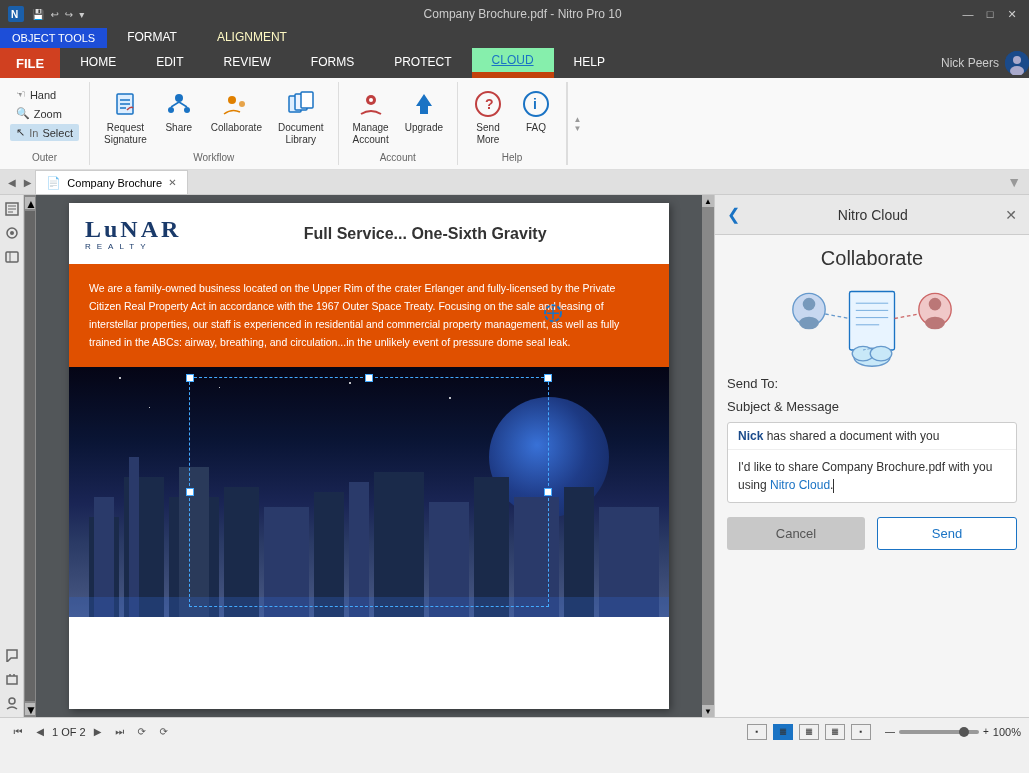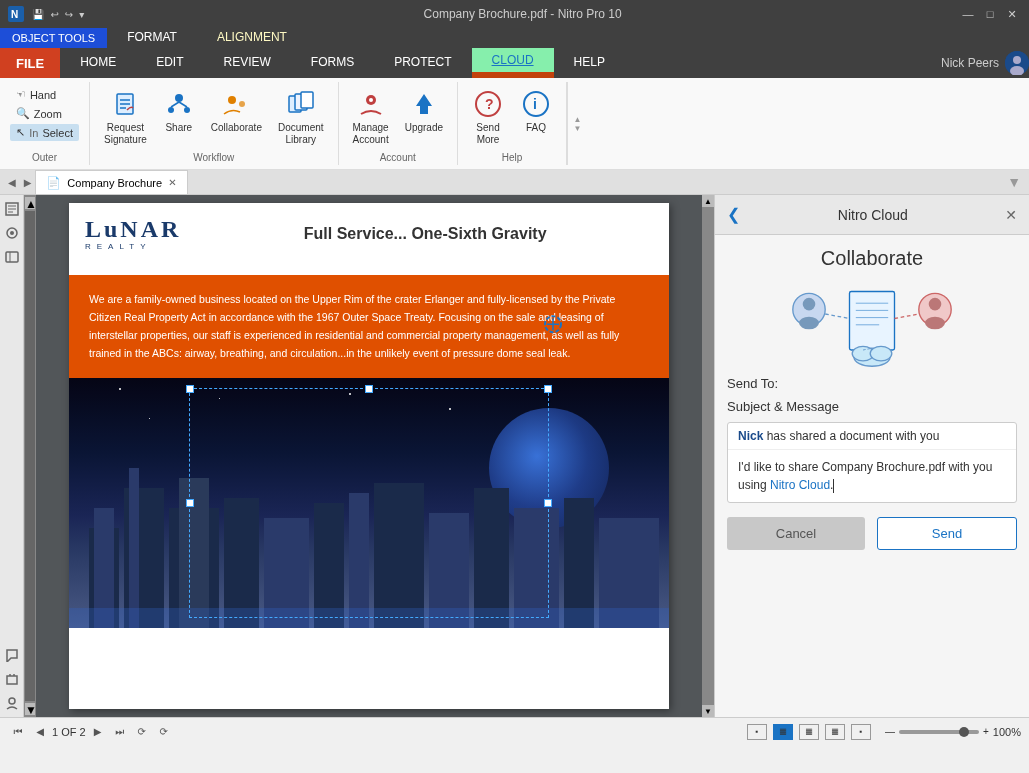--- a/index.html
+++ b/index.html
@@ -558,21 +558,21 @@
           <div style="position:absolute;left:0;top:0;bottom:0;width:12px;background:#888;z-index:10;display:flex;flex-direction:column;align-items:center;">
             <div style="width:10px;height:12px;background:#bbb;margin-top:2px;cursor:pointer;">▲</div>
             <div style="width:10px;flex:1;background:#666;margin:2px 0;"></div>
             <div style="width:10px;height:12px;background:#bbb;margin-bottom:2px;cursor:pointer;">▼</div>
           </div>
 
           <div style="margin-left:12px;height:100%;display:flex;">
 
             <div style="width:600px;background:#fff;margin:8px auto;box-shadow:2px 2px 8px rgba(0,0,0,0.4);position:relative;overflow:hidden;">
 
-              <div style="display:flex;align-items:center;padding:14px 16px 24px;background:#fff;">
+              <div style="display:flex;align-items:center;padding:14px 16px 13px;background:#fff;">
                 <div style="margin-right:16px;">
                   <div style="font-size:24px;font-weight:900;color:#1a3a6a;letter-spacing:3px;font-family:serif;line-height:1;">LuNAR</div>
                   <div style="font-size:8px;color:#1a3a6a;letter-spacing:6px;margin-top:1px;">REALTY</div>
                 </div>
                 <div style="flex:1;text-align:center;">
                   <div style="font-size:16px;font-weight:bold;color:#333;">Full Service... One-Sixth Gravity</div>
                 </div>
               </div>
 
               <div style="display:flex;position:relative;">

